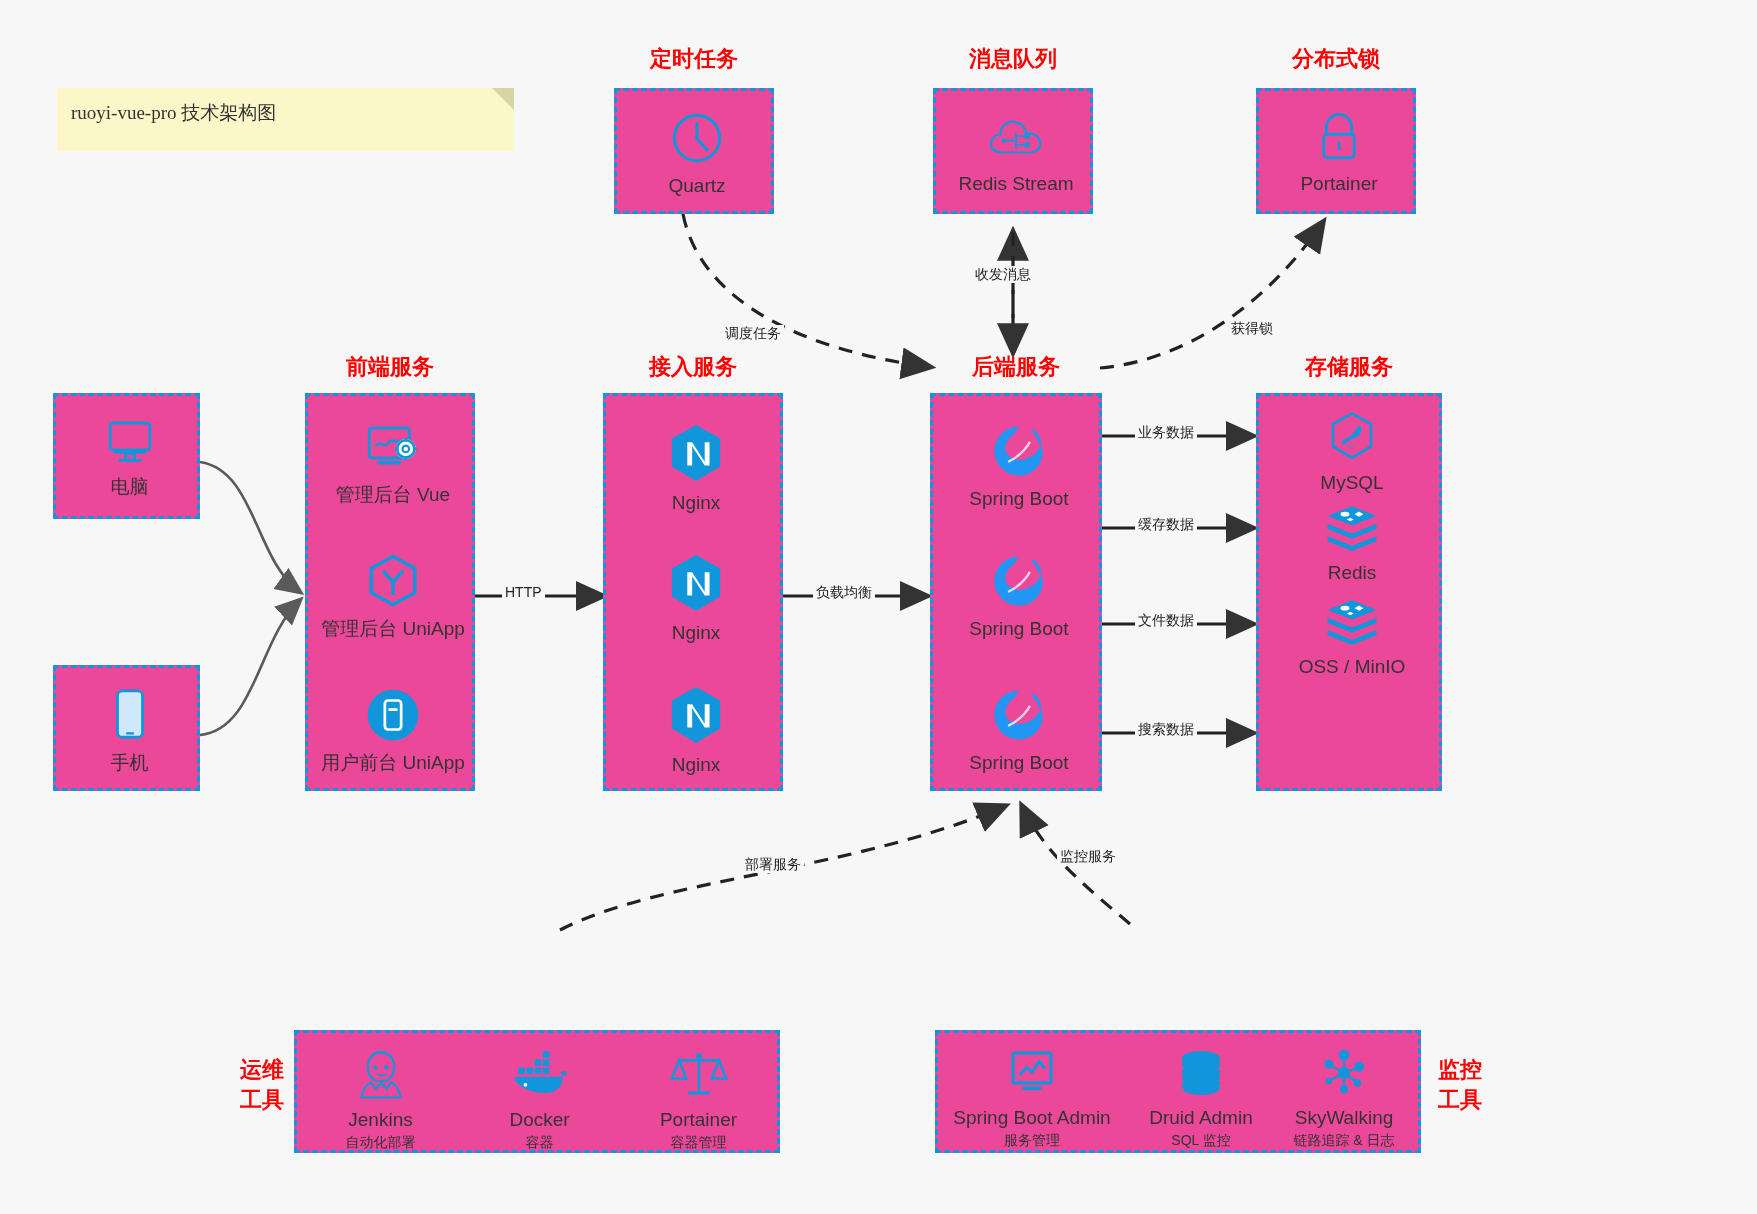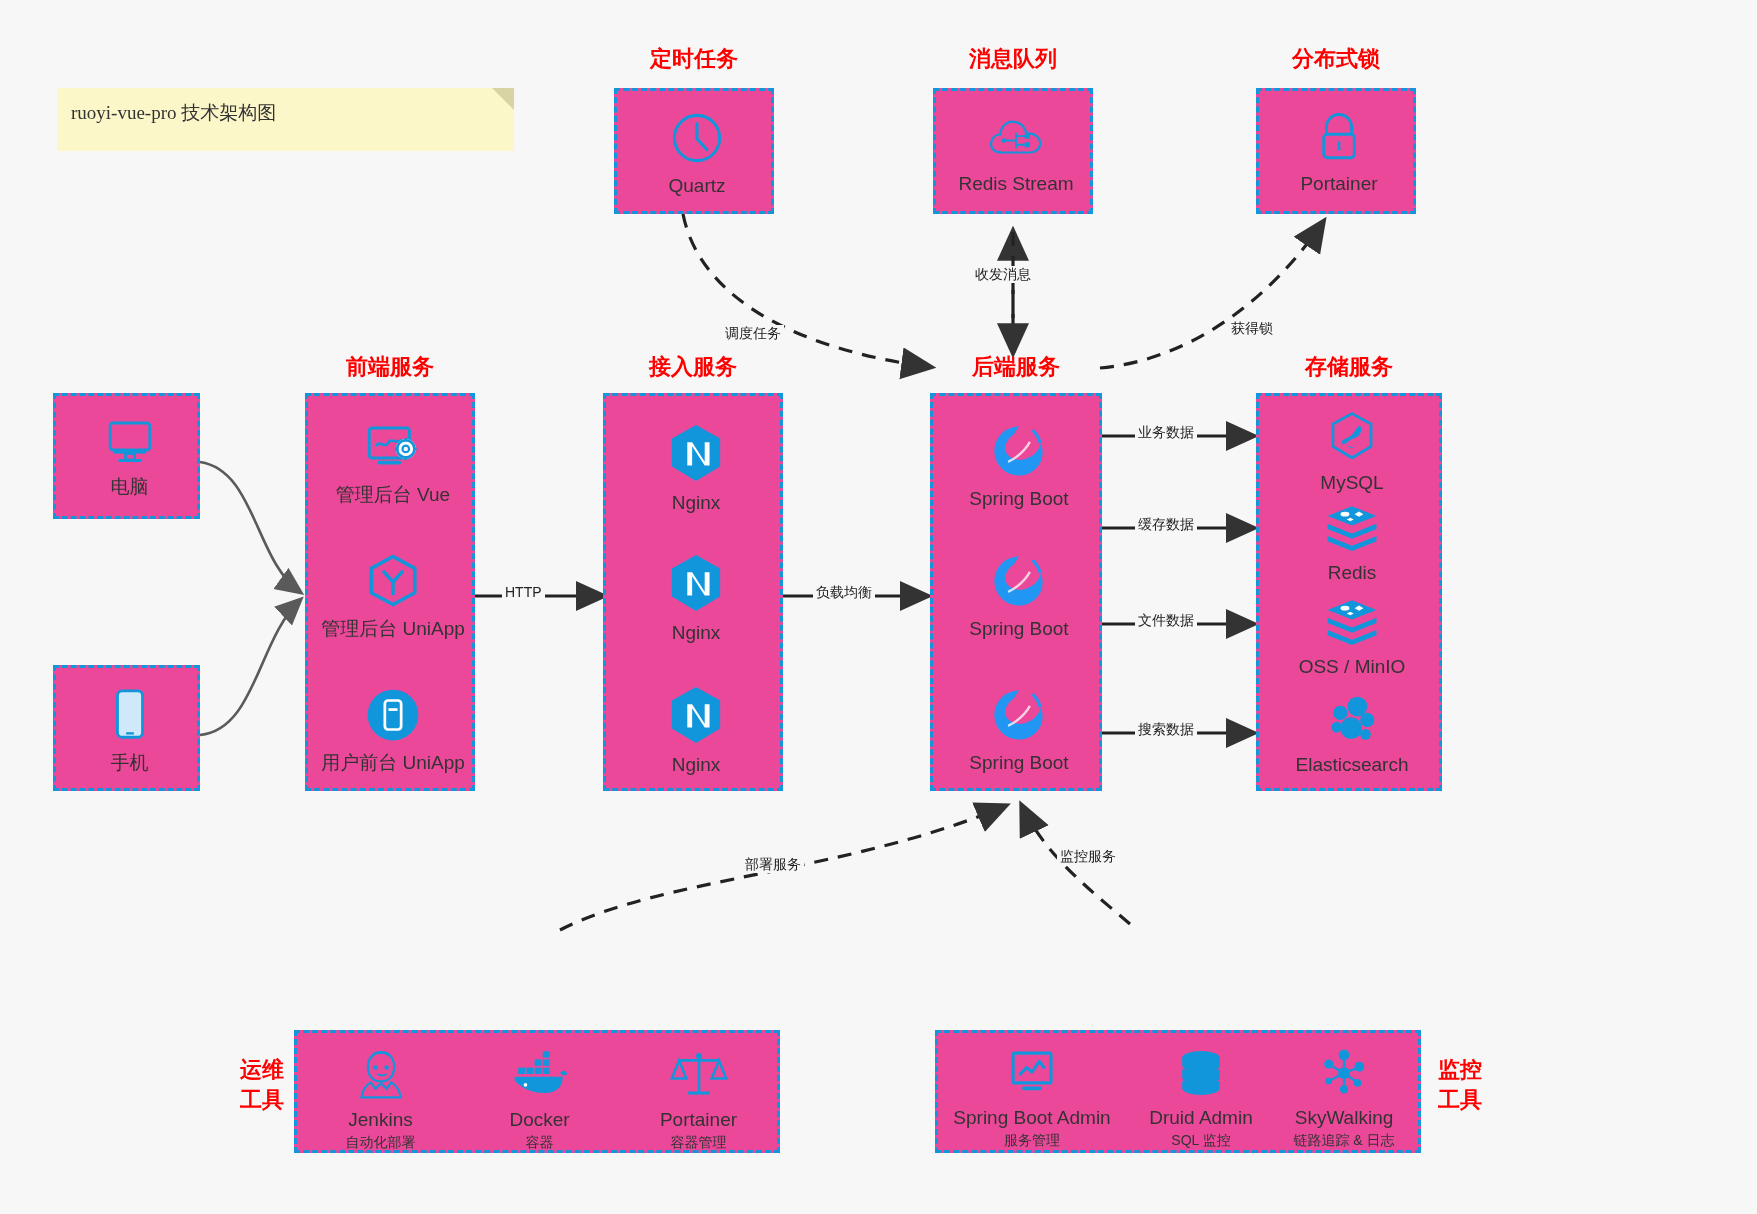--- a/index.html
+++ b/index.html
@@ -266,31 +266,20 @@
     <div class="cell" style="left:0;top:202px;width:186px;">
       <svg class="ico" width="56" height="50" viewBox="0 0 64 56">
         <path d="M32 2 L60 13 L32 24 L4 13 Z" fill="#1296db"></path>
         <path d="M4 22 L32 33 L60 22 L60 28 L32 39 L4 28 Z" fill="#1296db"></path>
         <path d="M4 36 L32 47 L60 36 L60 42 L32 53 L4 42 Z" fill="#1296db"></path>
         <ellipse cx="24" cy="11" rx="5" ry="2.6" fill="#fff"></ellipse>
         <path d="M40 8 L45 11 L40 14 L35 11 Z" fill="#fff"></path>
         <path d="M30 15 L34 17 L30 19 L26 17 Z" fill="#fff"></path>
       </svg>
       <div class="lbl">OSS / MinIO</div>
-    </div>
-    <div class="cell" style="left:0;top:298px;width:186px;">
-      <svg class="ico" width="54" height="52" viewBox="0 0 60 58">
-        <circle cx="36" cy="14" r="11" fill="#1296db"></circle>
-        <circle cx="17" cy="21" r="8" fill="#1296db"></circle>
-        <circle cx="13" cy="37" r="6" fill="#1296db"></circle>
-        <circle cx="29" cy="38" r="12" fill="#1296db"></circle>
-        <circle cx="47" cy="29" r="8" fill="#1296db"></circle>
-        <circle cx="45" cy="45" r="6" fill="#1296db"></circle>
-      </svg>
-      <div class="lbl">Elasticsearch</div>
     </div>
   </div>
 
   <div class="side-title" style="left:232px;top:1055px;width:60px;">
     <div>运维</div>
     <div>工具</div>
   </div>
   <div class="group" style="left:294px;top:1030px;width:486px;height:123px;">
     <div class="cell" style="left:6px;top:14px;width:155px;">
       <svg class="ico" width="56" height="54" viewBox="0 0 60 58">

